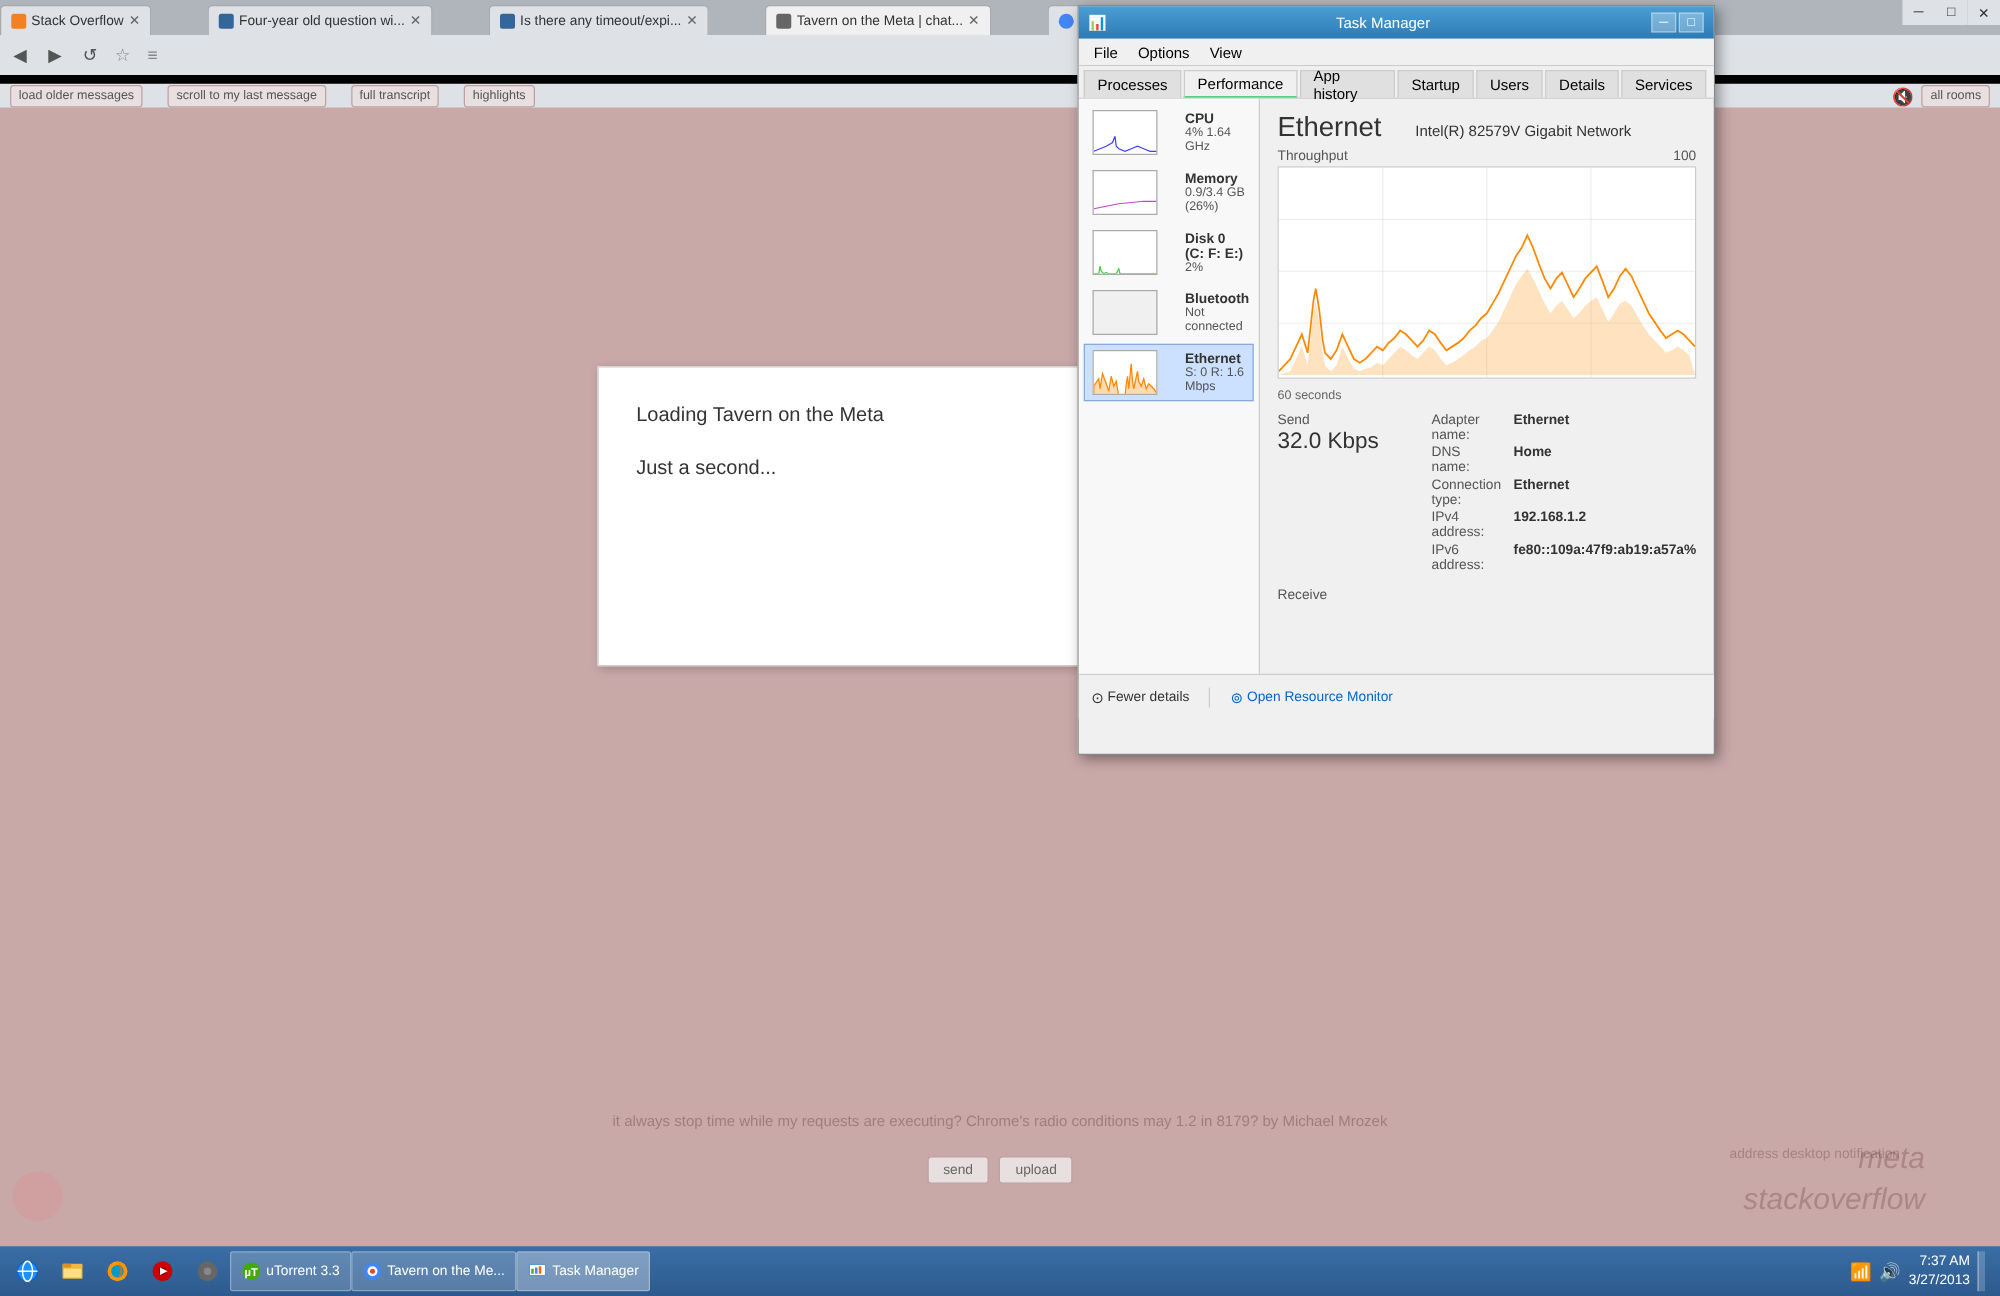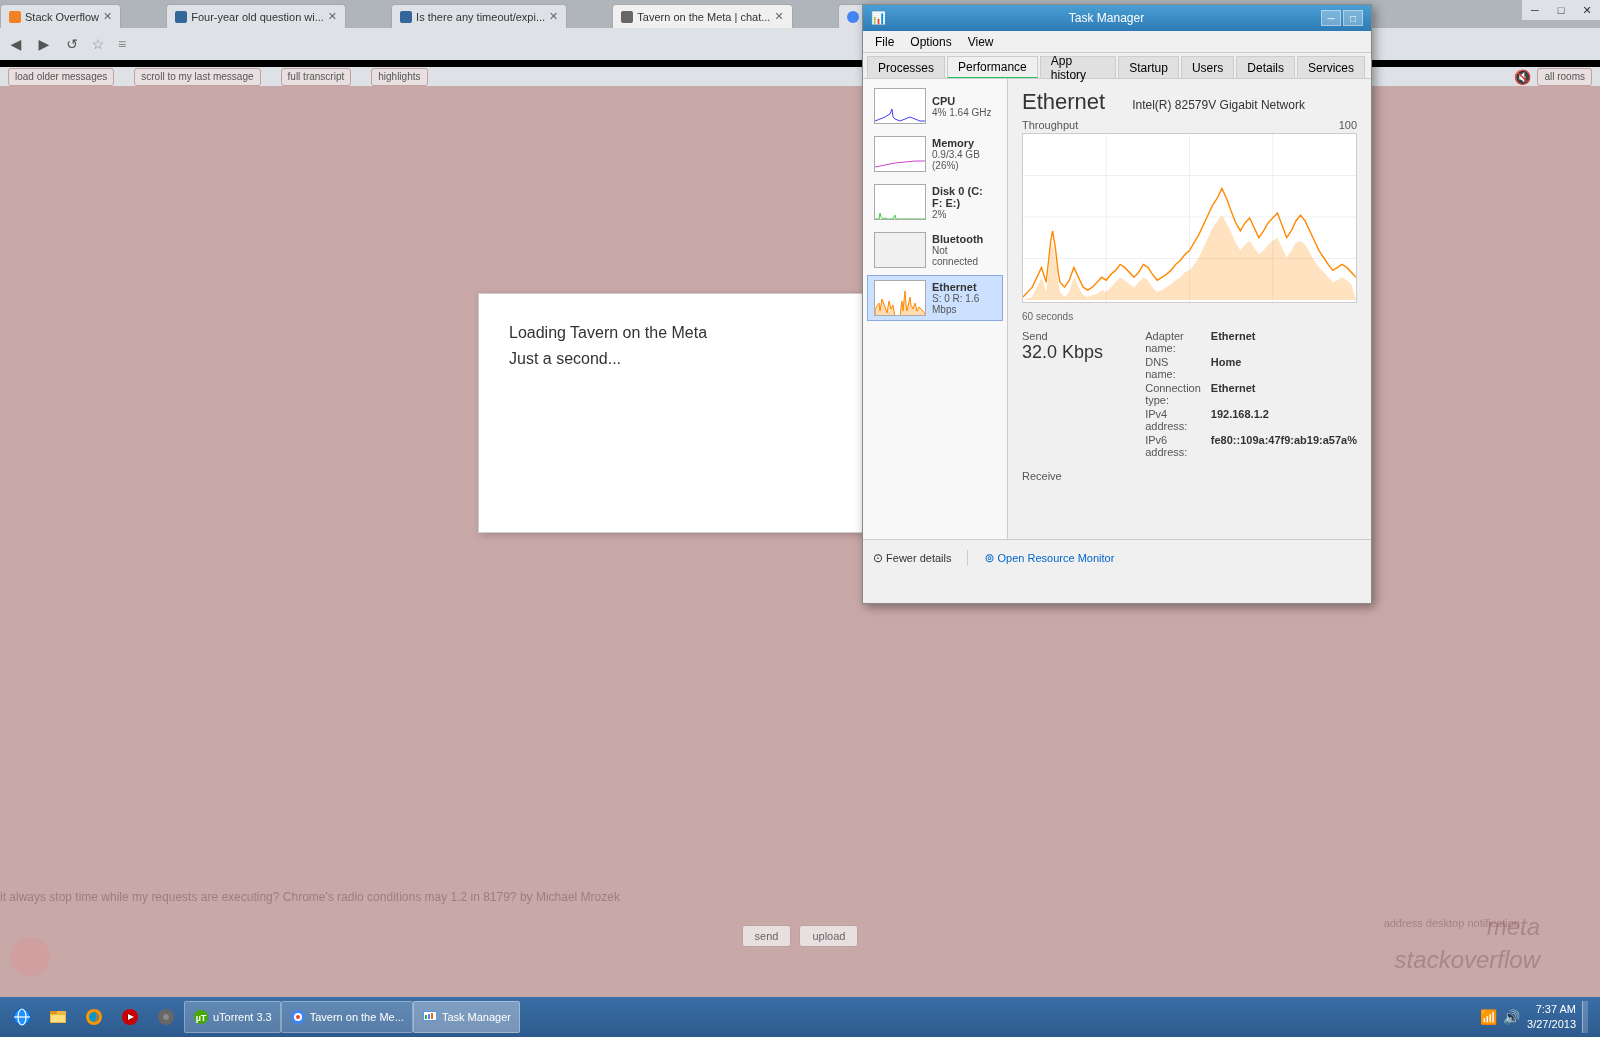--- a/index.html
+++ b/index.html
@@ -26,25 +26,25 @@
 
     .browser-toolbar { display: flex; align-items: center; height: 26px; padding: 0 8px; gap: 20px; border-top: 7px solid #000000; }
     .toolbar-btn { height: 18px; padding: 0 6px; font-size: 10px; background: #e8e0e0; border: 1px solid #c0a0a0; border-radius: 3px; color: #555; cursor: pointer; }
     .toolbar-right { margin-left: auto; display: flex; align-items: center; gap: 6px; }
 
     
     .page-content { position: absolute; top: 88px; left: 0; right: 0; bottom: 0; background: #c9a8a8; overflow: hidden; }
 
     
     .loading-dialog { position: absolute; left: 478px; top: 205px; width: 390px; min-height: 240px; background: white; border: 1px solid #ccc; box-shadow: 2px 2px 8px rgba(0,0,0,0.2); padding: 30px; }
-    .loading-title { font-size: 16px; color: #333; margin-bottom: 8px; }
+    .loading-title { font-size: 16px; color: #333; margin-bottom: 24px; }
     .loading-sub { font-size: 16px; color: #333; }
 
     
-    .bg-text { position: absolute; bottom: 130px; left: 0; right: 0; text-align: left; color: rgba(100,60,60,0.4); font-size: 12px; line-height: 1.6; }
+    .bg-text { position: absolute; bottom: 130px; left: 0; right: 0; text-align: center; color: rgba(100,60,60,0.4); font-size: 12px; line-height: 1.6; }
     .watermark { position: absolute; bottom: 60px; right: 60px; font-size: 24px; color: rgba(100,60,60,0.3); font-style: italic; }
 
     
     .chat-input-area { position: absolute; bottom: 90px; left: 0; right: 0; display: flex; justify-content: center; gap: 8px; }
     .chat-input-btn { height: 22px; padding: 0 12px; font-size: 11px; background: #e8e0e0; border: 1px solid #c0a0a0; color: #666; border-radius: 3px; cursor: pointer; }
 
     
     .avatar { position: absolute; bottom: 60px; left: 10px; width: 40px; height: 40px; background: #d0a0a0; border-radius: 50%; }
 
     
@@ -69,21 +69,21 @@
     .tm-tab { padding: 0 10px; height: 22px; display: flex; align-items: center; font-size: 12px; cursor: pointer; border: 1px solid #ccc; border-bottom: none; background: #e0e0e0; margin-right: 2px; }
     .tm-tab.active { background: #f0f0f0; border-bottom: 1px solid #22c55e; z-index: 1; }
 
     .tm-body { display: flex; height: calc(100% - 98px - 40px); }
 
     
     .tm-left { width: 145px; background: #f8f8f8; border-right: 1px solid #ccc; overflow-y: auto; padding: 4px; }
     .perf-item { display: flex; align-items: center; padding: 4px 6px; cursor: pointer; border: 1px solid transparent; margin-bottom: 2px; }
     .perf-item.selected { background: #cce0ff; border-color: #88aade; }
     .perf-thumb { width: 52px; height: 36px; border: 1px solid #aaa; background: white; margin-right: 6px; flex-shrink: 0; position: relative; overflow: hidden; }
-    .perf-info { flex: 1; }
+    .perf-info { flex: 1; margin-left: 16px; }
     .perf-name { font-size: 11px; font-weight: bold; color: #333; }
     .perf-val { font-size: 10px; color: #555; }
 
     
     .tm-right { flex: 1; padding: 10px 14px; overflow-y: auto; }
     .ethernet-header { display: flex; align-items: baseline; margin-bottom: 4px; }
     .ethernet-title { font-size: 22px; color: #333; font-weight: normal; margin-right: 10px; }
     .ethernet-subtitle { font-size: 12px; color: #333; margin-left: 17px; }
     .throughput-label { font-size: 11px; color: #555; margin-bottom: 2px; }
     .chart-area { width: 100%; height: 170px; background: white; border: 1px solid #ccc; position: relative; overflow: hidden; margin-bottom: 8px; }

